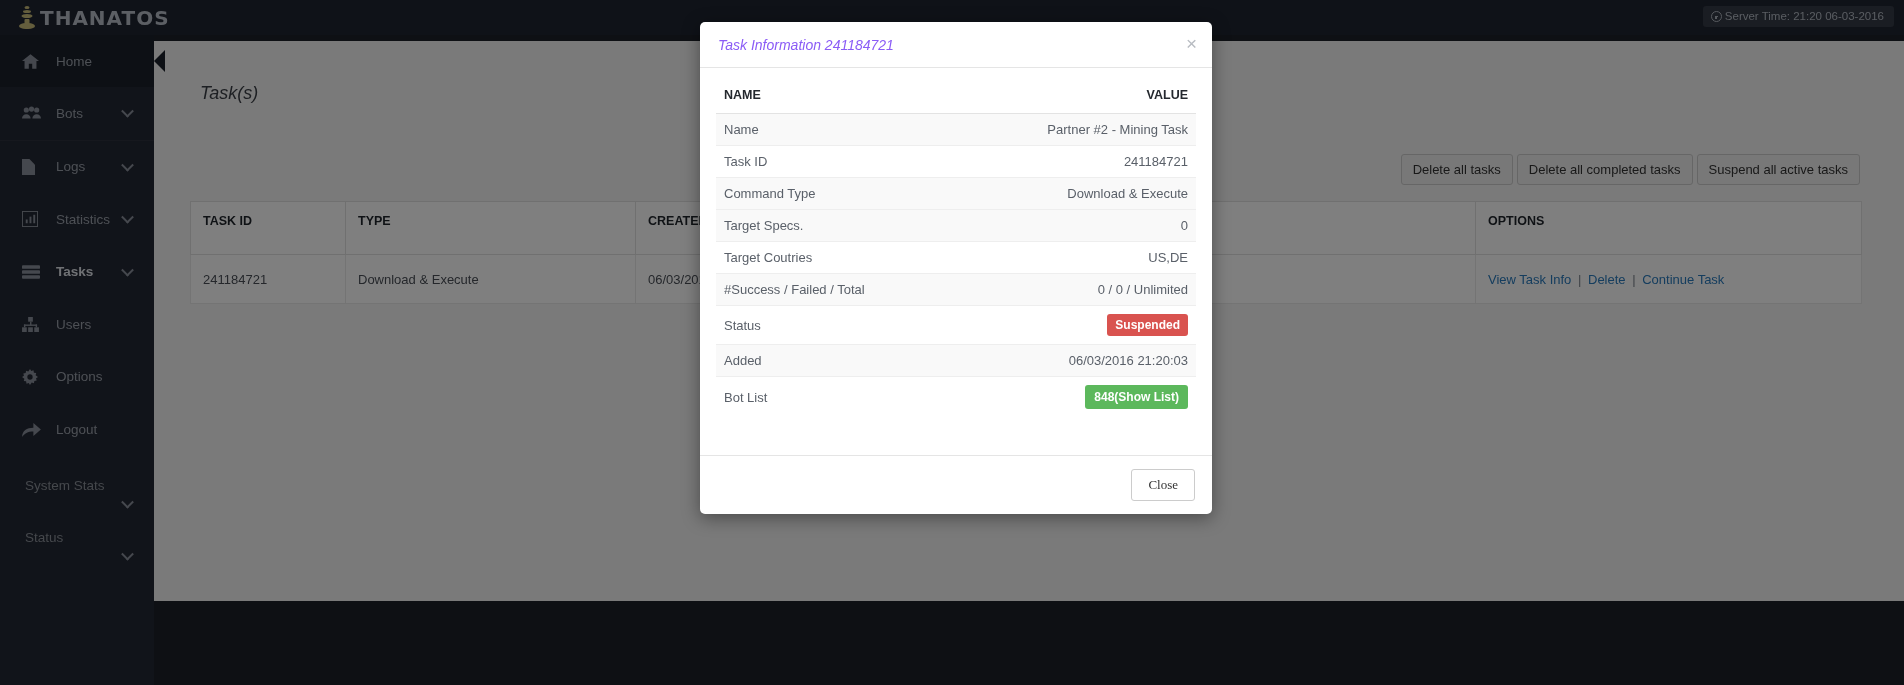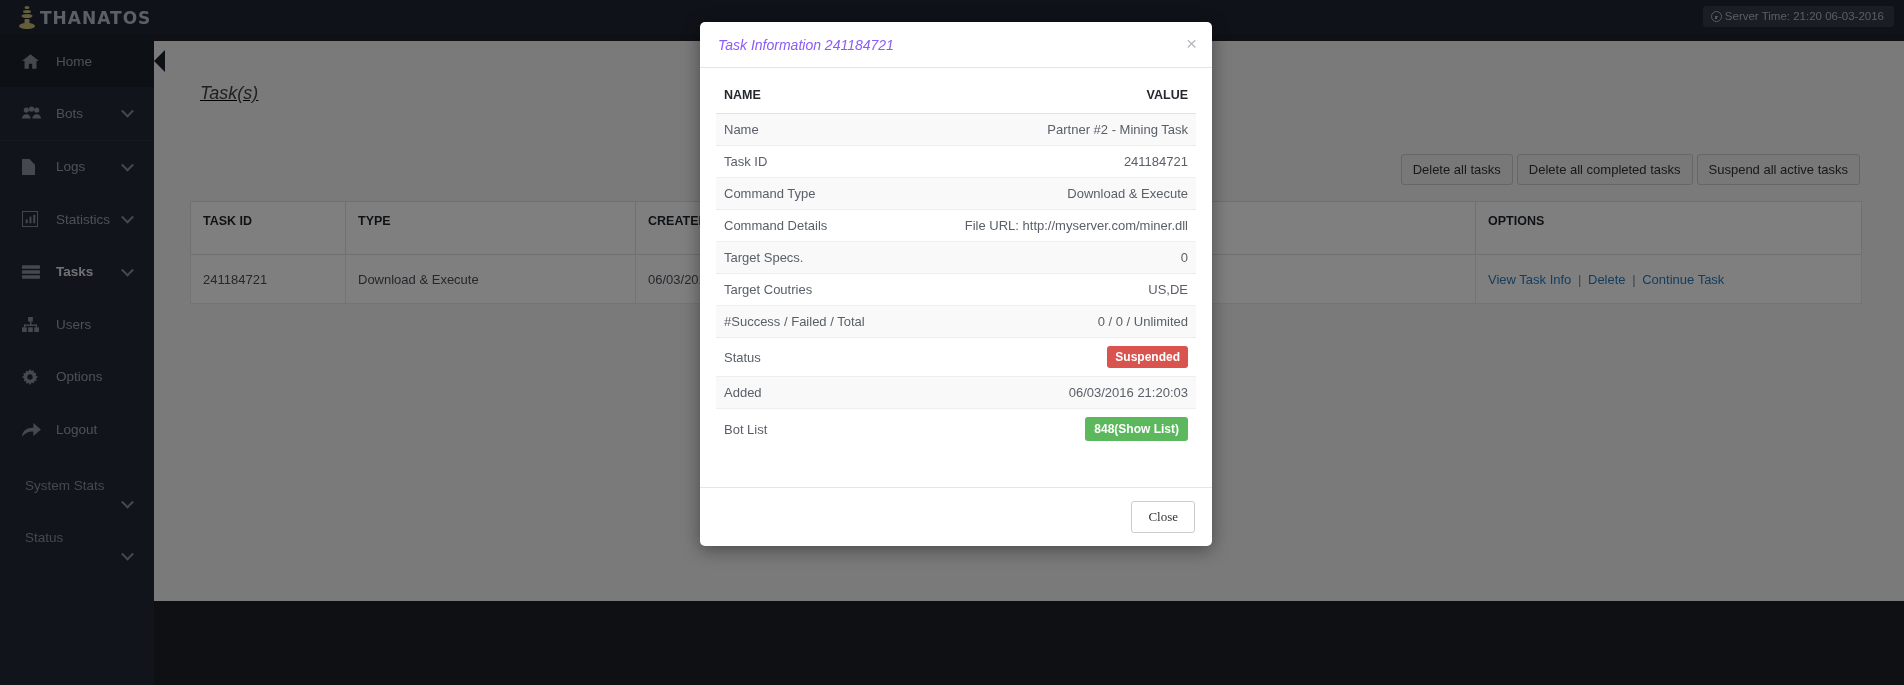--- a/index.html
+++ b/index.html
@@ -24,21 +24,21 @@
   .brand-mark i {
     position: absolute; left: 50%; transform: translateX(-50%);
     background: #c9bd7a; border-radius: 50%;
   }
   .brand-mark i:nth-child(1) { top: 0; width: 5px; height: 3px; }
   .brand-mark i:nth-child(2) { top: 4px; width: 8px; height: 3px; }
   .brand-mark i:nth-child(3) { top: 8px; width: 11px; height: 4px; }
   .brand-mark i:nth-child(4) { top: 13px; width: 5px; height: 5px; border-radius: 1px; }
   .brand-mark i:nth-child(5) { top: 17px; width: 16px; height: 6px; border-radius: 50%/60%; }
   .brand-text {
-    color: #b9bfc9; font-size: 17px; font-weight: bold; letter-spacing: 1px;
+    color: #b9bfc9; font-size: 20px; font-weight: bold; letter-spacing: 1px;
     font-family: "DejaVu Sans", sans-serif;
   }
   .server-time {
     position: absolute; right: 10px; top: 6px;
     background: #343a46; color: #b4bac4;
     font-size: 11.5px; padding: 4px 10px 5px 8px; border-radius: 3px;
     display: flex; align-items: center; gap: 3px; white-space: nowrap;
   }
   .clock-ico { width: 11px; height: 11px; border: 1.4px solid #aeb4be; border-radius: 50%;
     position: relative; display: inline-block; }
@@ -79,21 +79,21 @@
   .nav-head {
     height: 52px; display: flex; align-items: flex-start; position: relative;
     padding-left: 25px; color: #8a9098; font-size: 13.5px; cursor: pointer;
   }
   .spacer-gap { height: 22px; }
 
   
   .content {
     position: absolute; left: 154px; top: 41px;
     width: 1750px; height: 560px;
-    background: #f4f4f4; z-index: 1; text-decoration: underline;
+    background: #f4f4f4; z-index: 1;
   }
   .page-title {
     margin: 42px 0 0 46px; font-style: italic; font-size: 18px; color: #3b3f46;
   }
   .toolbar {
     position: absolute; right: 44px; top: 113px;
     display: flex; gap: 4px;
   }
   .tb-btn {
     background: #f0f0f0; border: 1px solid #ccc; border-radius: 3px;
@@ -345,24 +345,20 @@
             <td class="val">Partner #2 - Mining Task</td>
           </tr>
           <tr>
             <td>Task ID</td>
             <td class="val">241184721</td>
           </tr>
           <tr class="striped">
             <td>Command Type</td>
             <td class="val">Download &amp; Execute</td>
           </tr>
-          <tr>
-            <td>Command Details</td>
-            <td class="val">File URL: http://myserver.com/miner.dll</td>
-          </tr>
           <tr class="striped">
             <td>Target Specs.</td>
             <td class="val">0</td>
           </tr>
           <tr>
             <td>Target Coutries</td>
             <td class="val">US,DE</td>
           </tr>
           <tr class="striped">
             <td>#Success / Failed / Total</td>

